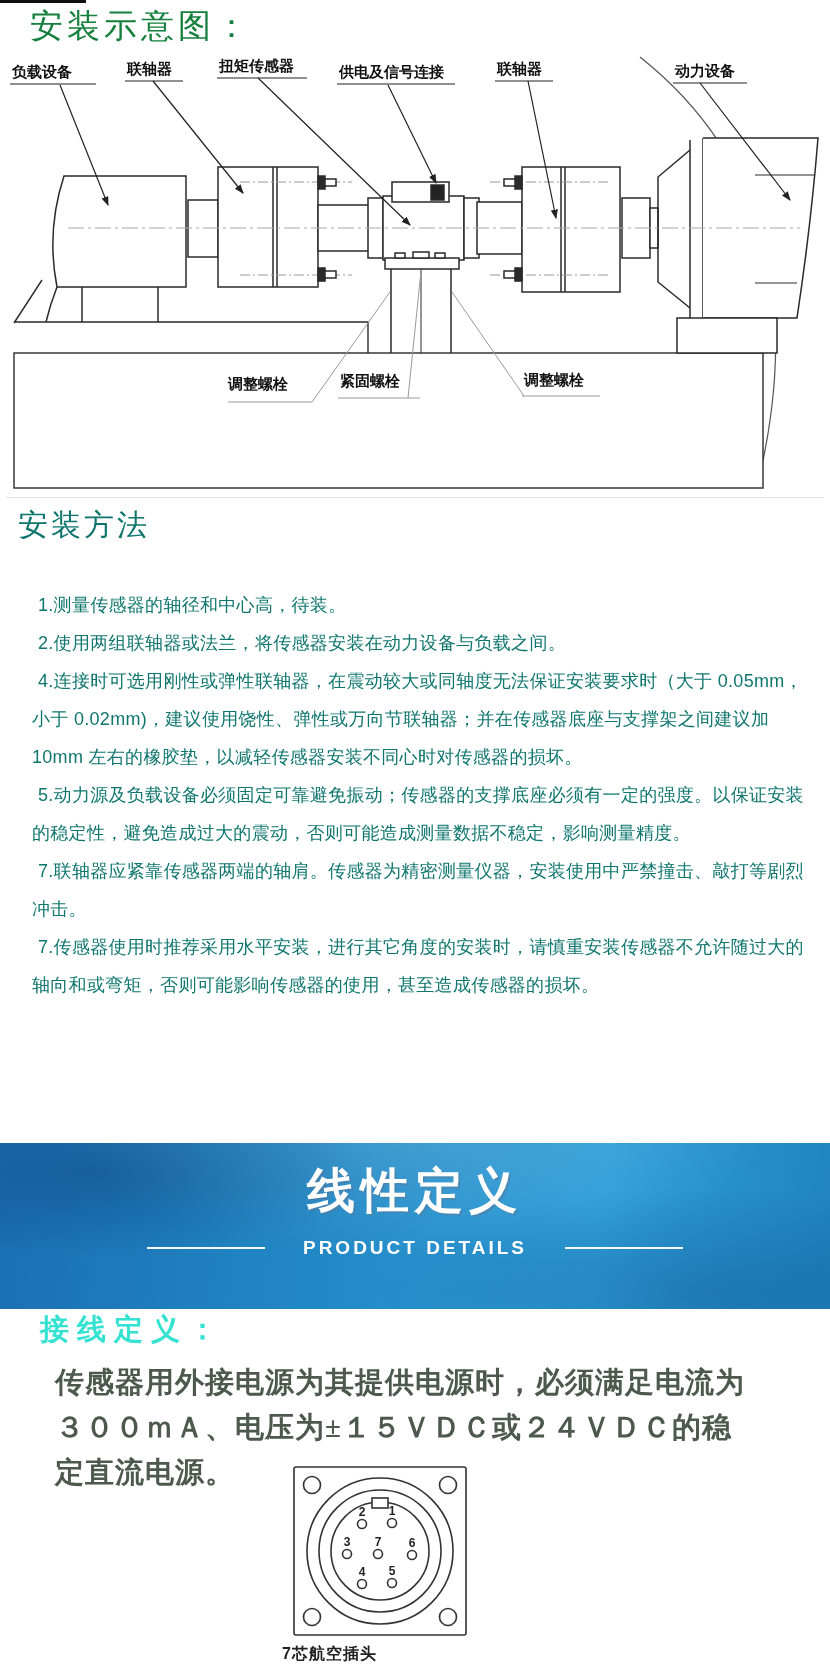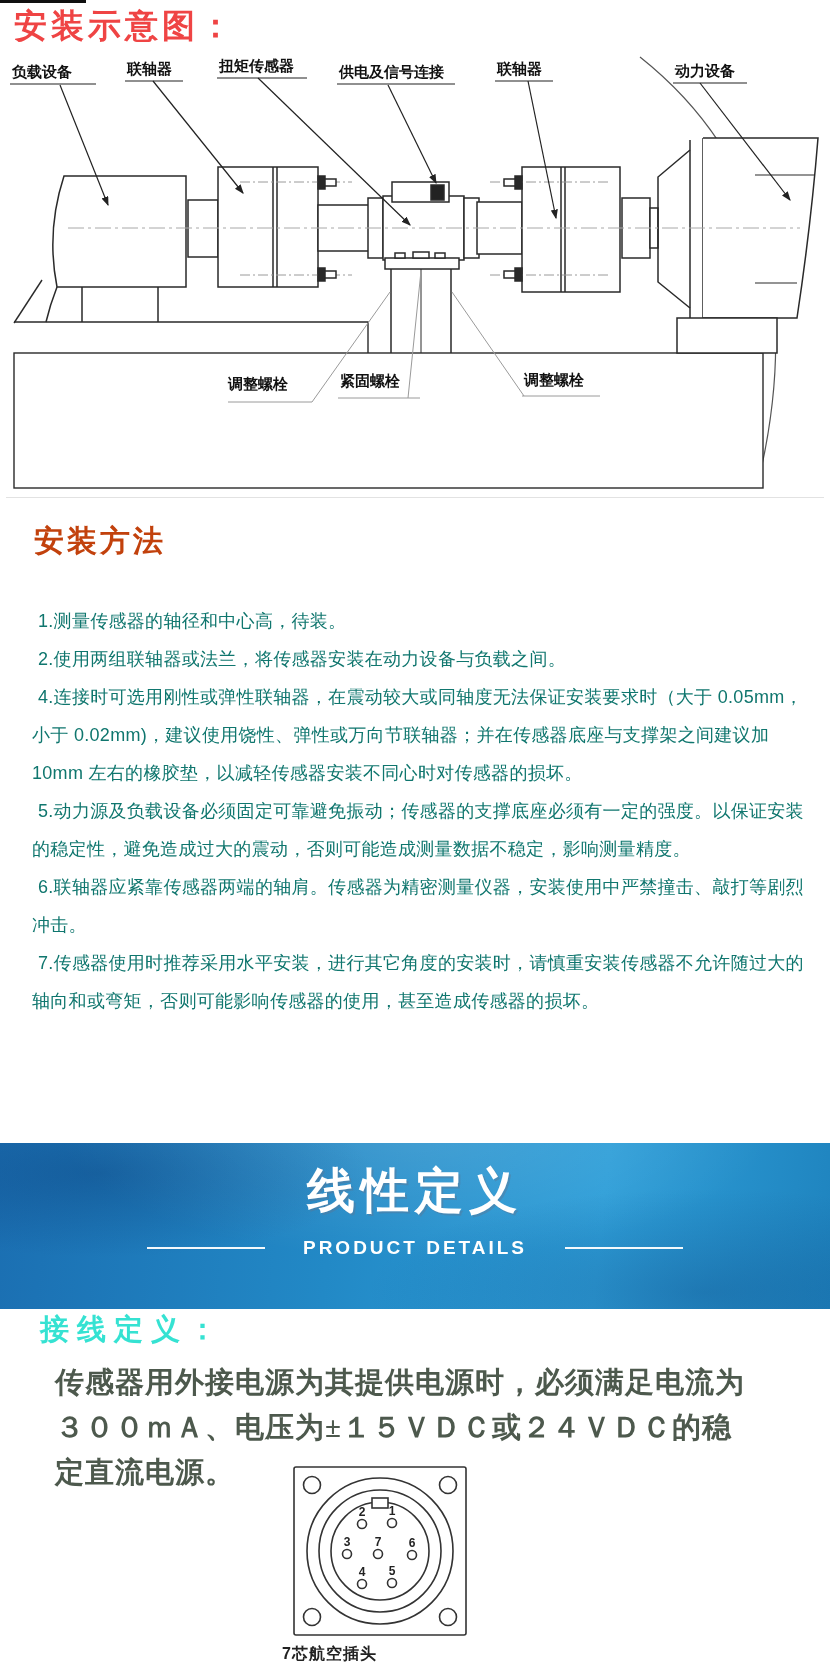--- a/index.html
+++ b/index.html
@@ -1,24 +1,24 @@
 <!DOCTYPE html>
 <html><head>
 <meta charset="utf-8">
 <style>
   html,body{margin:0;padding:0;background:#fff;}
   .page{position:relative;width:830px;height:1676px;background:#fff;overflow:hidden;
         font-family:"Liberation Sans","DejaVu Sans",sans-serif;color:#151515;}
   .top-strip{position:absolute;left:0;top:0;width:86px;height:3px;background:#101010;}
-  .page-title{position:absolute;left:14px;top:4px;margin:0;font-size:33px;font-weight:bold;
-              color:#ef4444;letter-spacing:4px;}
+  .page-title{position:absolute;left:30px;top:4px;margin:0;font-size:33px;font-weight:normal;
+              color:#15803d;letter-spacing:4px;}
   .diagram{position:absolute;left:0;top:55px;}
   .scan-hr{position:absolute;left:6px;top:497px;width:818px;height:1px;background:#e2e2e2;}
   .install{position:absolute;left:18px;top:506px;width:794px;}
-  .install h2{margin:16px;font-size:30px;line-height:38px;font-weight:bold;color:#c2410c;letter-spacing:3px;}
+  .install h2{margin:0;font-size:30px;line-height:38px;font-weight:normal;color:#0f766e;letter-spacing:3px;}
   .steps{margin-top:42px;}
   .steps p{margin:0;padding-left:14px;text-indent:6px;font-size:18px;line-height:38px;
            letter-spacing:.3px;color:#0f766e;}
   .banner{position:absolute;left:0;top:1143px;width:830px;height:166px;
     background:
       radial-gradient(ellipse 420px 130px at 12% 18%, rgba(8,52,110,.35), transparent 65%),
       radial-gradient(ellipse 520px 160px at 85% 90%, rgba(10,60,120,.30), transparent 65%),
       radial-gradient(ellipse 600px 220px at 50% -10%, rgba(255,255,255,.14), transparent 60%),
       linear-gradient(96deg,#1b6fb2 0%,#2289c6 40%,#2e9ed8 72%,#1f84bf 100%);}
   .banner-title{text-align:center;padding-top:16px;font-size:48px;font-weight:bold;color:#fff;
@@ -154,21 +154,21 @@
 
         <p class="step">1.测量传感器的轴径和中心高，待装。</p>
 
         <p class="step">2.使用两组联轴器或法兰，将传感器安装在动力设备与负载之间。</p>
 
 
         <p class="step">4.连接时可选用刚性或弹性联轴器，在震动较大或同轴度无法保证安装要求时（大于 0.05mm，小于 0.02mm)，建议使用饶性、弹性或万向节联轴器；并在传感器底座与支撑架之间建议加 10mm 左右的橡胶垫，以减轻传感器安装不同心时对传感器的损坏。</p>
 
         <p class="step">5.动力源及负载设备必须固定可靠避免振动；传感器的支撑底座必须有一定的强度。以保证安装的稳定性，避免造成过大的震动，否则可能造成测量数据不稳定，影响测量精度。</p>
 
-        <p class="step">6.联轴器应紧靠传感器两端的轴肩。传感器为精密测量仪器，安装使用中严禁撞击、敲打等剧烈冲击。</p>
+        <p class="step">7.联轴器应紧靠传感器两端的轴肩。传感器为精密测量仪器，安装使用中严禁撞击、敲打等剧烈冲击。</p>
 
         <p class="step">7.传感器使用时推荐采用水平安装，进行其它角度的安装时，请慎重安装传感器不允许随过大的轴向和或弯矩，否则可能影响传感器的使用，甚至造成传感器的损坏。</p>
       </div>
   </section>
 
   <div class="banner">
     <div class="banner-title">线性定义</div>
     <div class="banner-sub">
       <span class="bline"></span>
       <span>PRODUCT DETAILS</span>

